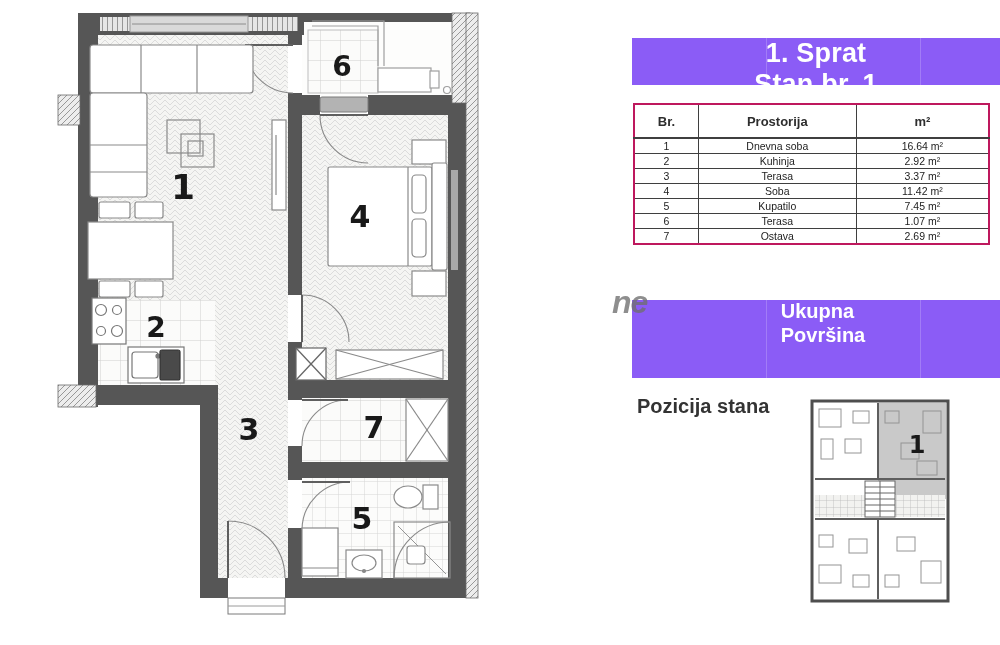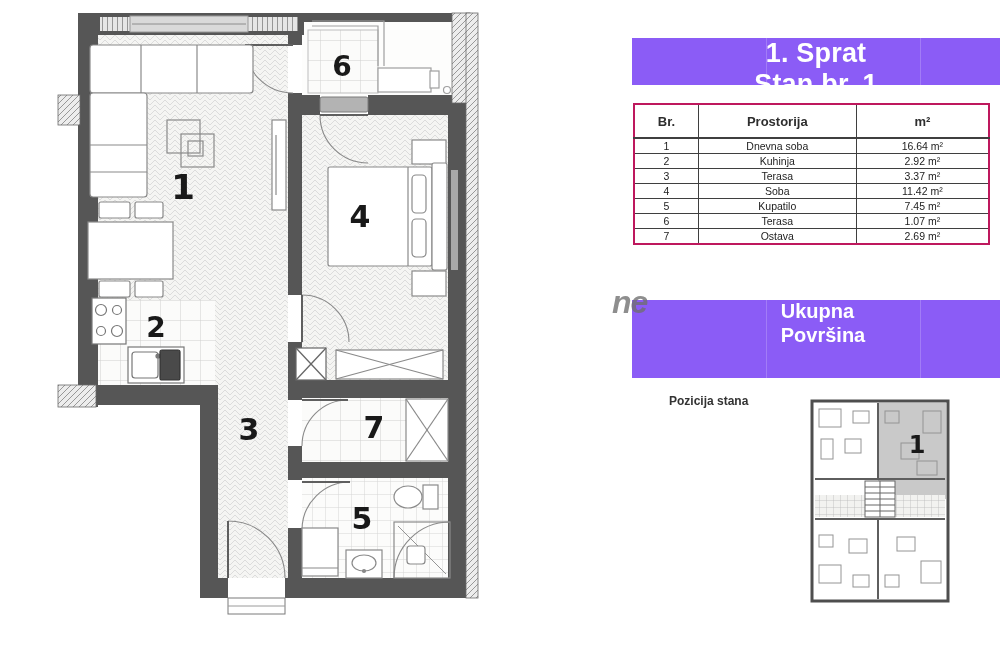--- a/index.html
+++ b/index.html
@@ -17,22 +17,22 @@
   #total-bar .val{font-size:46px;font-weight:bold;margin-left:14px;letter-spacing:-1px;white-space:nowrap;}
 
   #area-table{position:absolute;left:633px;top:103px;width:357px;border-collapse:collapse;
               font-size:10.5px;color:#1c1c1c;table-layout:fixed;}
   #area-table th,#area-table td{border:1px solid #3f3f3f;text-align:center;padding:0;}
   #area-table th{height:32px;font-size:13px;font-weight:bold;color:#2e2e2e;border-bottom-width:2px;}
   #area-table td{height:14px;line-height:13px;}
   #area-table{border:2px solid #be185d;}
   .col-br{width:64px;}.col-name{width:157px;}.col-area{width:132px;}
 
-  #position-label{position:absolute;left:637px;top:393px;font-size:12px;font-weight:bold;
-                  color:#333;line-height:1.35;margin-left:32px;}
+  #position-label{position:absolute;left:637px;top:393px;font-size:20px;font-weight:bold;
+                  color:#333;line-height:1.35;}
   #watermark-ne{position:absolute;left:612px;top:284px;font-size:32px;font-style:italic;font-weight:bold;
                 color:#6f6f6f;opacity:.78;z-index:3;letter-spacing:-1px;}
   svg text{font-family:"DejaVu Sans","Liberation Sans",sans-serif;font-weight:bold;fill:#191919;}
 </style>
 </head>
 <body>
 
 <svg class="abs" style="left:0;top:0;" width="630" height="645" viewBox="0 0 630 645">
   <defs>
     <pattern id="hb" width="10" height="10" patternUnits="userSpaceOnUse">

